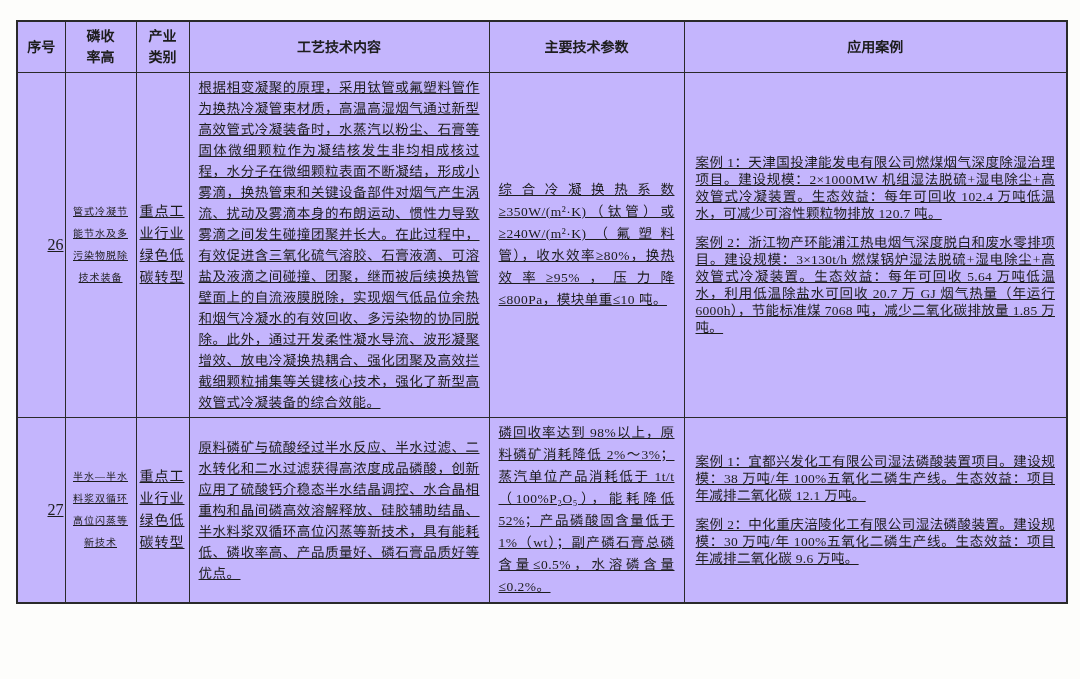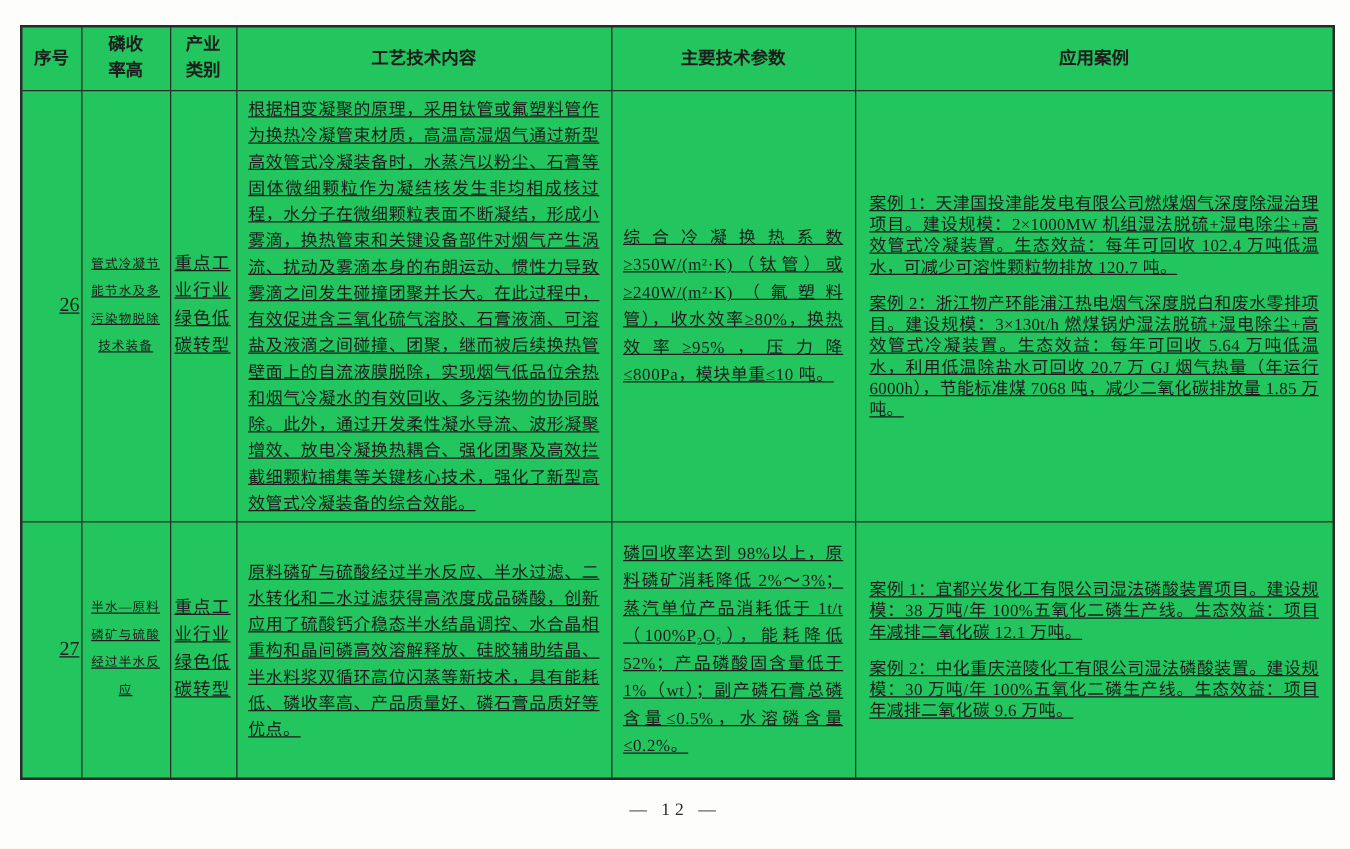--- a/index.html
+++ b/index.html
@@ -16,21 +16,21 @@
     color: #1d1d1d;
     overflow: hidden;
   }
   table.tech-table {
     position: absolute;
     left: 16px;
     top: 20px;
     width: 1050px;
     border-collapse: collapse;
     table-layout: fixed;
-    background: #22c55e;
+    background: #c4b5fd;
   }
   table.tech-table, table.tech-table th, table.tech-table td {
     border: 1px solid #2a2a2a;
   }
   table.tech-table {
     border-width: 2px;
   }
   th {
     font-size: 14px;
     font-weight: bold;
@@ -72,21 +72,21 @@
     text-align: justify;
     text-justify: inter-ideograph;
     padding: 4px 9px;
     line-height: 21px;
     letter-spacing: 0.5px;
     vertical-align: middle;
   }
   td.cell-params {
     text-align: justify;
     text-justify: inter-ideograph;
-    padding: 14px 9px;
+    padding: 4px 9px;
     line-height: 22px;
     letter-spacing: 0.5px;
     margin-top: 40px;
   }
   td.cell-cases {
     padding: 2px 11px;
     line-height: 17px;
     text-align: justify;
     text-justify: inter-ideograph;
     letter-spacing: 0.3px;
@@ -153,27 +153,26 @@
         <td class="cell-category">重点工业行业绿色低碳转型</td>
         <td class="cell-content">根据相变凝聚的原理，采用钛管或氟塑料管作为换热冷凝管束材质，高温高湿烟气通过新型高效管式冷凝装备时，水蒸汽以粉尘、石膏等固体微细颗粒作为凝结核发生非均相成核过程，水分子在微细颗粒表面不断凝结，形成小雾滴，换热管束和关键设备部件对烟气产生涡流、扰动及雾滴本身的布朗运动、惯性力导致雾滴之间发生碰撞团聚并长大。在此过程中，有效促进含三氧化硫气溶胶、石膏液滴、可溶盐及液滴之间碰撞、团聚，继而被后续换热管壁面上的自流液膜脱除，实现烟气低品位余热和烟气冷凝水的有效回收、多污染物的协同脱除。此外，通过开发柔性凝水导流、波形凝聚增效、放电冷凝换热耦合、强化团聚及高效拦截细颗粒捕集等关键核心技术，强化了新型高效管式冷凝装备的综合效能。</td>
         <td class="cell-params">综合冷凝换热系数≥350W/(m²·K)（钛管）或≥240W/(m²·K)（氟塑料管），收水效率≥80%，换热效率≥95%，压力降≤800Pa，模块单重≤10 吨。</td>
         <td class="cell-cases">
           <p>案例 1：天津国投津能发电有限公司燃煤烟气深度除湿治理项目。建设规模：2×1000MW 机组湿法脱硫+湿电除尘+高效管式冷凝装置。生态效益：每年可回收 102.4 万吨低温水，可减少可溶性颗粒物排放 120.7 吨。</p>
           <p>案例 2：浙江物产环能浦江热电烟气深度脱白和废水零排项目。建设规模：3×130t/h 燃煤锅炉湿法脱硫+湿电除尘+高效管式冷凝装置。生态效益：每年可回收 5.64 万吨低温水，利用低温除盐水可回收 20.7 万 GJ 烟气热量（年运行 6000h），节能标准煤 7068 吨，减少二氧化碳排放量 1.85 万吨。</p>
         </td>
       </tr>
       <tr class="row-27">
         <td class="cell-no">27</td>
-        <td class="cell-name">半水—原料磷矿与硫酸经过半水反应</td>
+        <td class="cell-name">半水—半水料浆双循环高位闪蒸等新技术</td>
         <td class="cell-category">重点工业行业绿色低碳转型</td>
         <td class="cell-content">原料磷矿与硫酸经过半水反应、半水过滤、二水转化和二水过滤获得高浓度成品磷酸，创新应用了硫酸钙介稳态半水结晶调控、水合晶相重构和晶间磷高效溶解释放、硅胶辅助结晶、半水料浆双循环高位闪蒸等新技术，具有能耗低、磷收率高、产品质量好、磷石膏品质好等优点。</td>
         <td class="cell-params">磷回收率达到 98%以上，原料磷矿消耗降低 2%～3%；蒸汽单位产品消耗低于 1t/t（100%P₂O₅），能耗降低 52%；产品磷酸固含量低于 1%（wt）；副产磷石膏总磷含量≤0.5%，水溶磷含量≤0.2%。</td>
         <td class="cell-cases">
           <p>案例 1：宜都兴发化工有限公司湿法磷酸装置项目。建设规模：38 万吨/年 100%五氧化二磷生产线。生态效益：项目年减排二氧化碳 12.1 万吨。</p>
           <p>案例 2：中化重庆涪陵化工有限公司湿法磷酸装置。建设规模：30 万吨/年 100%五氧化二磷生产线。生态效益：项目年减排二氧化碳 9.6 万吨。</p>
         </td>
       </tr>
     </tbody>
   </table>
 
-  <div class="page-footer">— 12 —</div>
 
 </div>
 
 </body></html>

